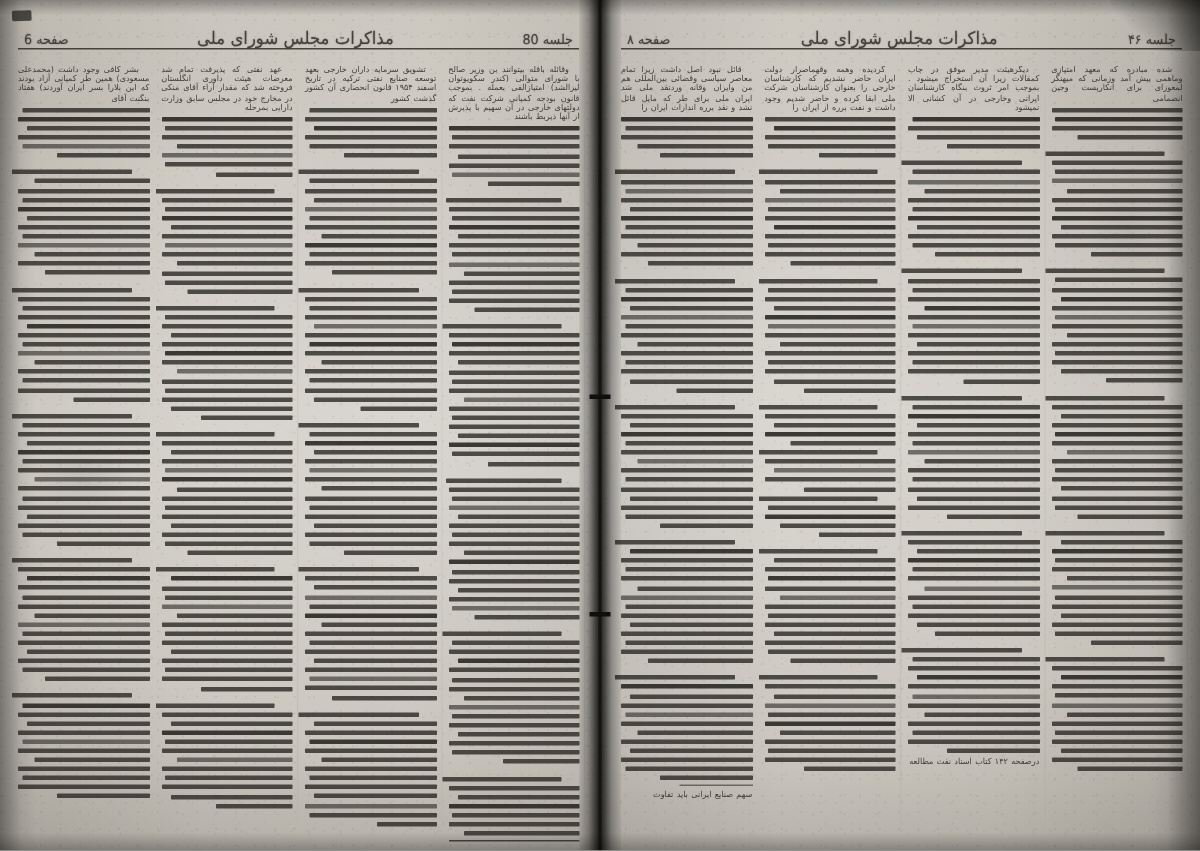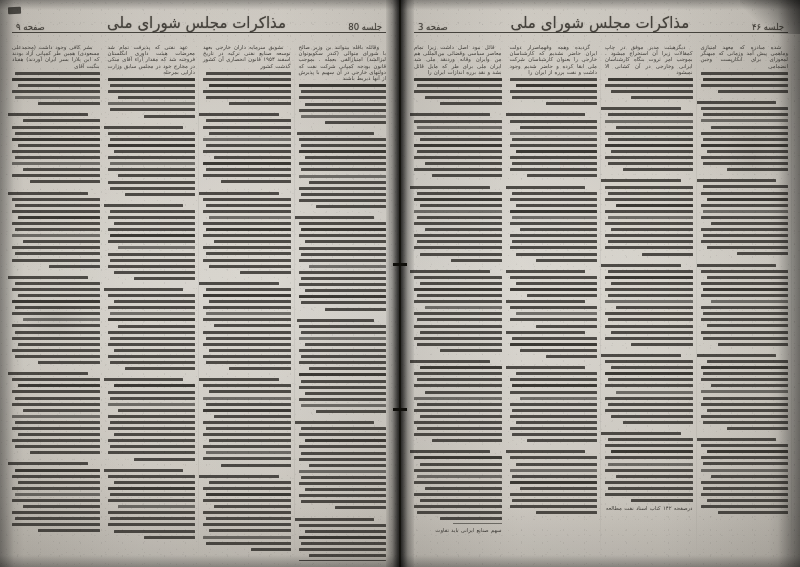--- a/index.html
+++ b/index.html
@@ -65,21 +65,21 @@
     position:relative;height:26px;
     display:flex;align-items:flex-end;justify-content:space-between;
     padding:0 16px;
   }
   .hdr-txt{
     font-size:8.5px;color:#3a3732;letter-spacing:.2px;
     white-space:nowrap;opacity:.92;
     transform:scaleY(1.05);
     text-shadow:0 0 1px rgba(90,85,75,.8);
   }
-  .hdr-center{font-size:15px;}
+  .hdr-center{font-size:11px;}
   .rule{
     position:absolute;left:12px;right:12px;bottom:-1px;height:0;
     border-top:1.4px solid #2e2b26;
     opacity:.85;
   }
   
   .ink-blob{
     position:absolute;left:8px;top:1px;width:13px;height:7px;
     background:#23211d;opacity:.75;border-radius:1px;
     transform:rotate(-2deg);
@@ -180,21 +180,21 @@
   <div class="paper"></div>
 
   <div class="page left">
     <div class="page-surface"></div>
 
     <div class="head">
       <div class="ink-blob"></div>
       <div class="head-row">
         <span class="hdr-txt">جلسه 80</span>
         <span class="hdr-txt hdr-center">مذاکرات مجلس شورای ملی</span>
-        <span class="hdr-txt">صفحه ۹</span>
+        <span class="hdr-txt">صفحه 6</span>
         <div class="rule"></div>
       </div>
     </div>
 
     <div class="cols">
 
       <div class="col">
         <div class="scripttext">
           <p class="head-p">وقائله باقله بیتوانند بن وزیر صالح با شورای متوالی (کندر سکویوتوان لیزالشد) امتیازالفی بعمله . بموجب قانون بودجه کمپانی شرکت نفت که دولتهای خارجی در آن سهیم با پذیرش از آنها ذیربط باشند</p>
         </div>
@@ -540,21 +540,21 @@
     <div class="smudge" style="left:20px;top:300px;width:70px;height:40px;opacity:.30;"></div>
   </div>
 
   <div class="page right">
     <div class="page-surface"></div>
 
     <div class="head">
       <div class="head-row">
         <span class="hdr-txt">جلسه ۴۶</span>
         <span class="hdr-txt hdr-center">مذاکرات مجلس شورای ملی</span>
-        <span class="hdr-txt">صفحه 3</span>
+        <span class="hdr-txt">صفحه ۸</span>
         <div class="rule"></div>
       </div>
     </div>
 
     <div class="cols">
 
       <div class="col">
         <div class="scripttext">
           <p class="head-p">شده مبادره که معهد امتیازی وماهمی پیش آمد وزمانی که میهنگر لمعوزای برای انکارپست وجین انضمامی</p>
         </div>

